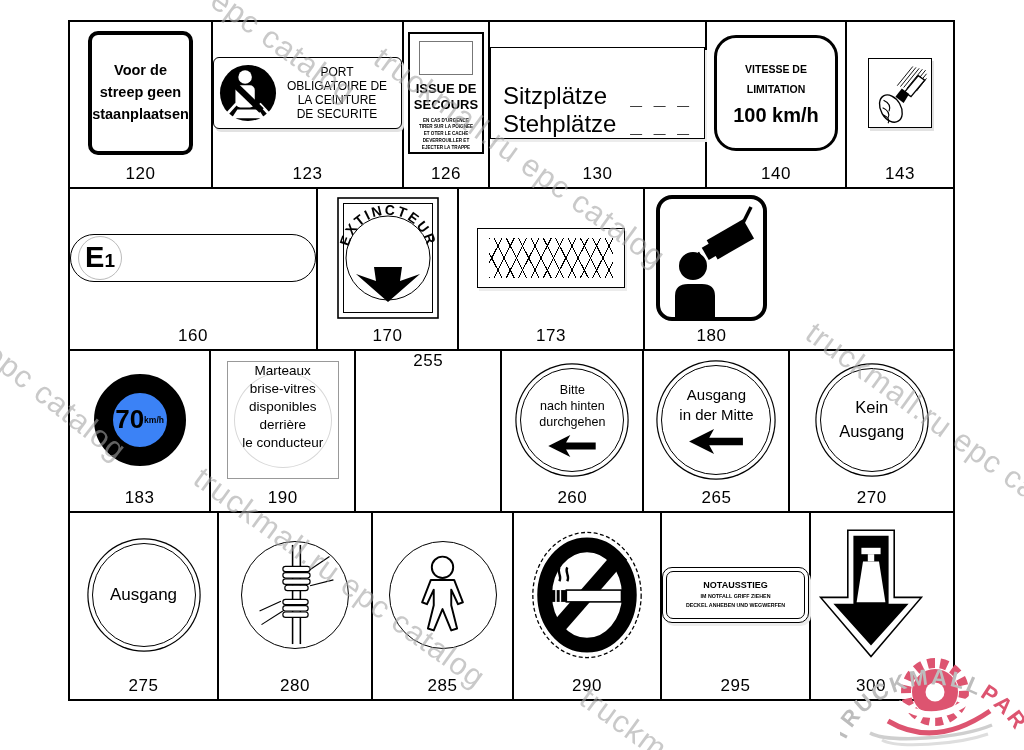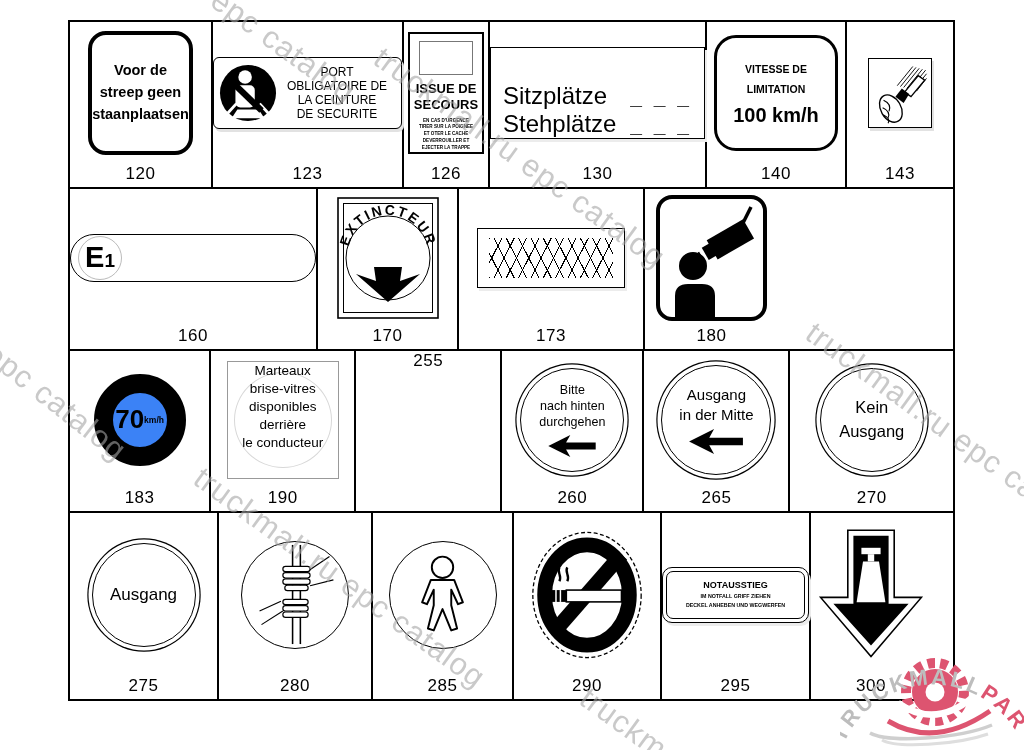--- a/index.html
+++ b/index.html
@@ -10,21 +10,21 @@
   .catalog{position:absolute;left:68px;top:20px;width:887px;border:2px solid #000;z-index:1;background:#fff;box-sizing:border-box}
   .row{display:flex;border-bottom:2px solid #000}
   .row.last{border-bottom:none}
   .r1{height:165px}.r2{height:160px}.r3{height:160px}.r4{height:186px}
   .cell{border-right:2px solid #000;box-sizing:border-box;display:flex;flex-direction:column;align-items:center}
   .cell.last{border-right:none}
   .art{flex:1;display:flex;align-items:center;justify-content:center;width:100%}
   .num{font-size:17px;padding-bottom:3px;letter-spacing:.5px}
 
   
-  .s120{width:97px;height:116px;border:4px solid #000;border-radius:18px;display:flex;flex-direction:column;justify-content:center;text-align:center;font-weight:bold;font-size:14.5px;line-height:1.5}
+  .s120{width:97px;height:116px;border:4px solid #000;border-radius:10px;display:flex;flex-direction:column;justify-content:center;text-align:center;font-weight:bold;font-size:14.5px;line-height:1.5}
   .s123{width:190px;height:70px;border:1.5px solid #000;border-radius:6px;display:flex;align-items:center;box-shadow:2px 3px 0 #e2e2e2;background:#fff}
   .s123 .txt{font-size:12px;line-height:1.18;text-align:center;flex:1;padding-right:4px}
   .s126{width:72px;height:118px;border:2.5px solid #000;display:flex;flex-direction:column;align-items:center;background:#fff}
   .s126 .win{width:52px;height:35px;border:1px solid #777;margin-top:7px}
   .s126 .ttl{font-weight:bold;font-size:13px;line-height:1.25;margin-top:6px;text-align:center}
   .s126 .fine{font-size:4.6px;line-height:1.5;text-align:center;margin-top:4px;font-weight:bold}
   .s130{width:198px;height:90px;border:1.5px solid #000;display:flex;flex-direction:column;justify-content:flex-end;padding:0 12px;box-shadow:2px 3px 0 #ececec;background:#fff}
   .s130 .line{display:flex;justify-content:space-between;align-items:baseline;font-size:24px}
   .s130 .blanks{font-size:21px;font-weight:bold;letter-spacing:3px}
   .s140{width:118px;height:110px;border:3.5px solid #000;border-radius:22px;display:flex;flex-direction:column;justify-content:center;align-items:center;text-align:center}

